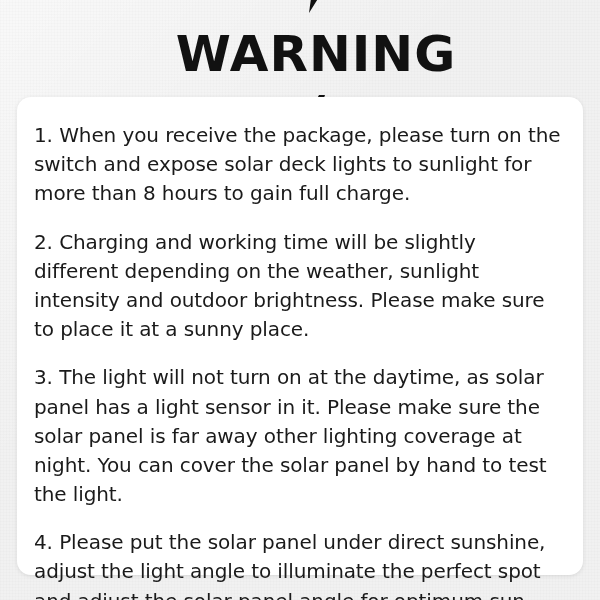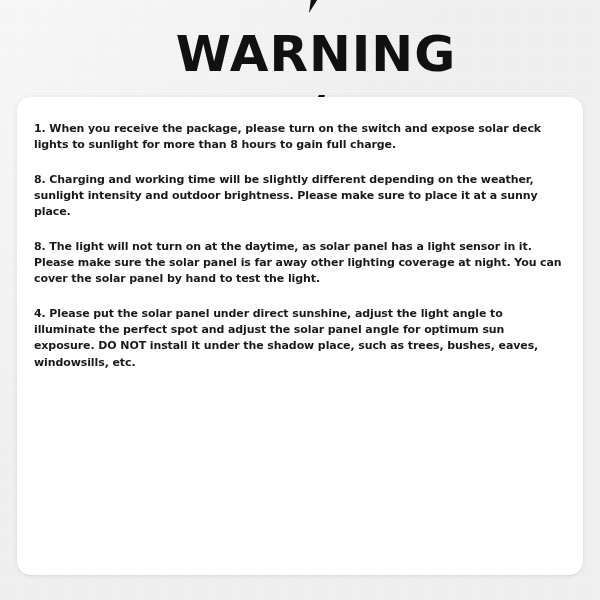--- a/index.html
+++ b/index.html
@@ -66,26 +66,25 @@
     width: 566px;
     height: 478px;
     background: #ffffff;
     border-radius: 14px;
     box-shadow: 0 1px 4px rgba(0,0,0,0.10);
     box-sizing: border-box;
     padding: 24px 17px 20px 17px;
   }
   .para {
     font-family: "DejaVu Sans", sans-serif;
-    font-size: 11px;
+    font-size: 20px;
     line-height: 1.46;
     color: #1a1a1a;
     margin: 0 0 19px 0;
     letter-spacing: -0.1px;
-    font-weight: bold;
   }
   .para:last-child {
     margin-bottom: 16px;
   }
 </style>
 </head>
 <body>
 
 <div class="page">
 
@@ -98,18 +97,18 @@
     <span class="warning-title">WARNING</span>
     <span class="bolt-wrap">
       <svg class="bolt" viewBox="0 0 26 52" xmlns="http://www.w3.org/2000/svg" aria-hidden="true">
         <polygon points="16,0 0,30 9,30 6,52 26,20 15,20 22,0" fill="#111111"></polygon>
       </svg>
     </span>
   </div>
 
   <div class="card">
     <p class="para">1. When you receive the package, please turn on the switch and expose solar deck lights to sunlight for more than 8 hours to gain full charge.</p>
-    <p class="para">8. Charging and working time will be slightly different depending on the weather, sunlight intensity and outdoor brightness. Please make sure to place it at a sunny place.</p>
-    <p class="para">8. The light will not turn on at the daytime, as solar panel has a light sensor in it. Please make sure the solar panel is far away other lighting coverage at night. You can cover the solar panel by hand to test the light.</p>
+    <p class="para">2. Charging and working time will be slightly different depending on the weather, sunlight intensity and outdoor brightness. Please make sure to place it at a sunny place.</p>
+    <p class="para">3. The light will not turn on at the daytime, as solar panel has a light sensor in it. Please make sure the solar panel is far away other lighting coverage at night. You can cover the solar panel by hand to test the light.</p>
     <p class="para">4. Please put the solar panel under direct sunshine, adjust the light angle to illuminate the perfect spot and adjust the solar panel angle for optimum sun exposure. DO NOT install it under the shadow place, such as trees, bushes, eaves, windowsills, etc.</p>
   </div>
 
 </div>
 
 </body></html>

